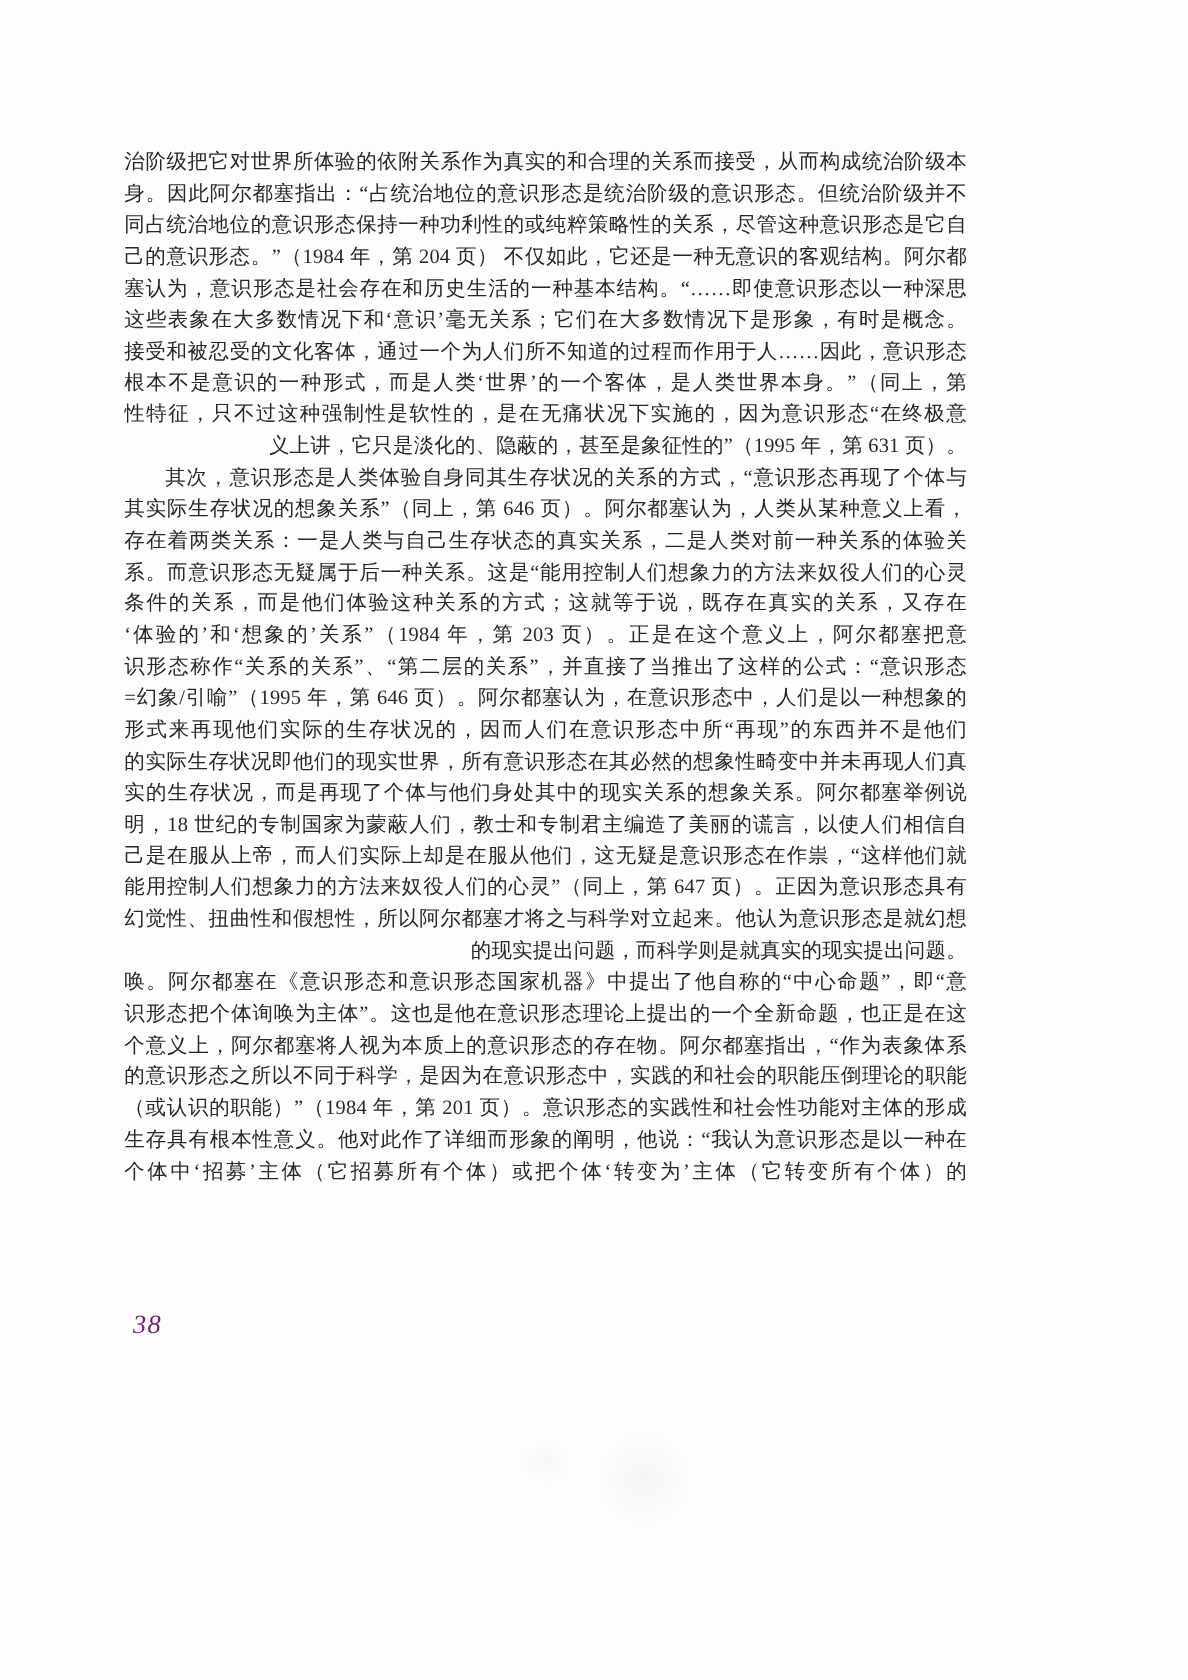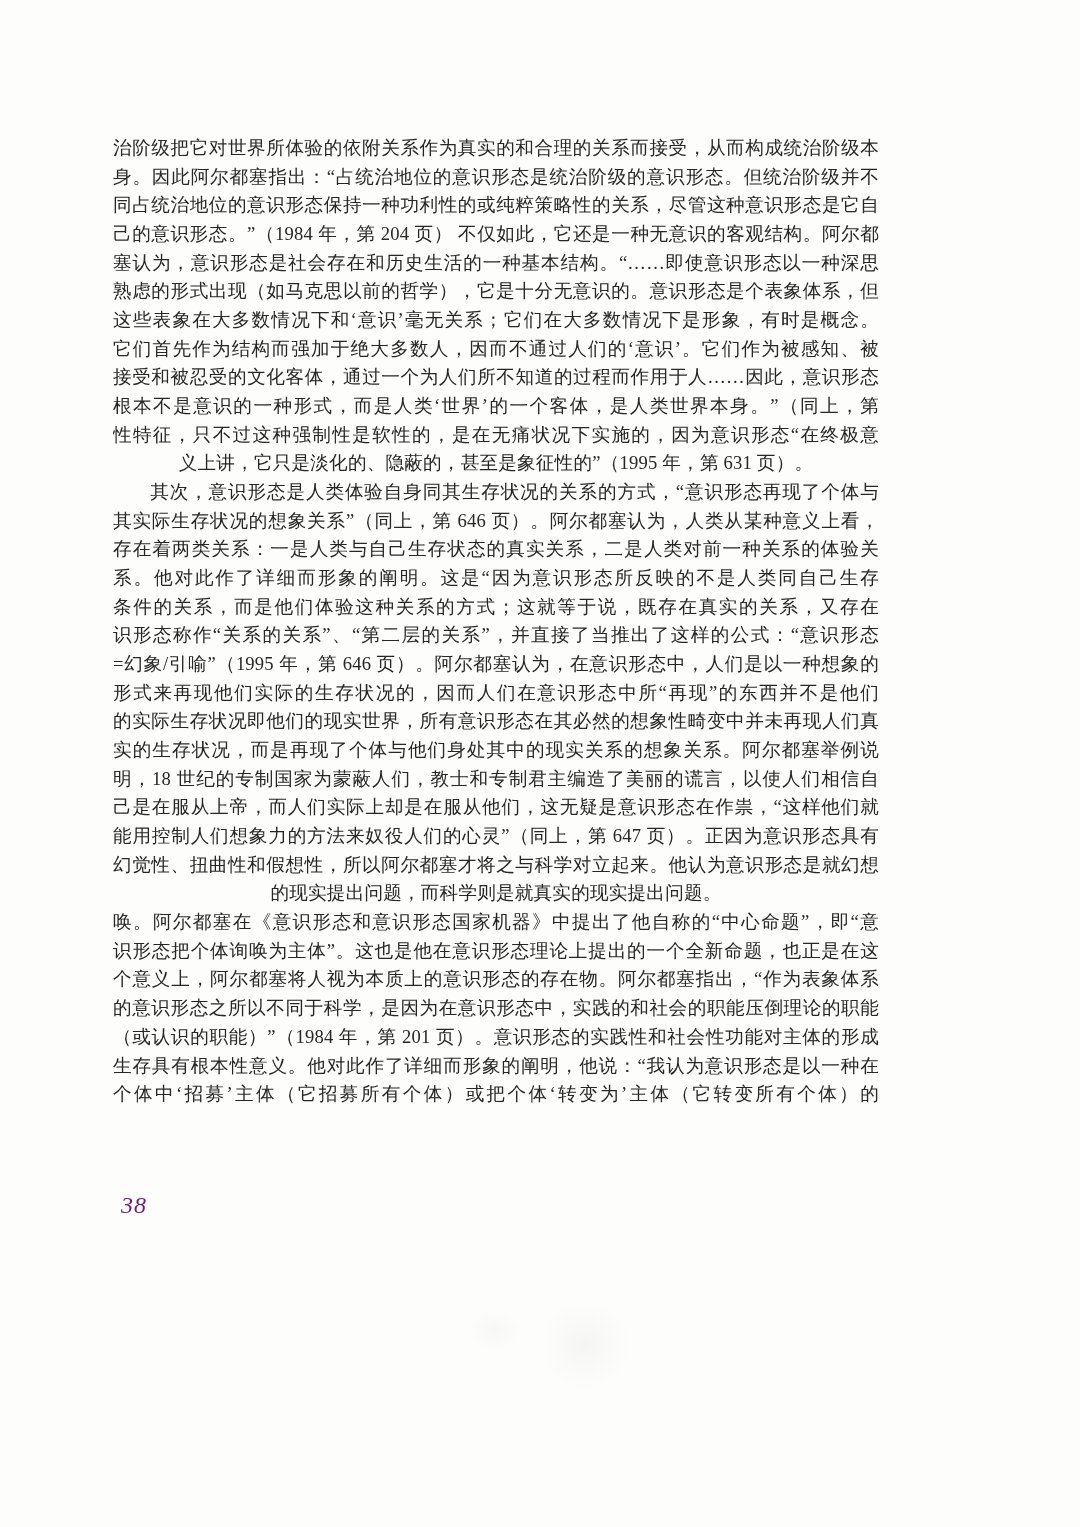--- a/index.html
+++ b/index.html
@@ -33,21 +33,21 @@
     line-height: 28.68px;
     font-size: 18.6px;
     letter-spacing: 0.2px;
     text-align: justify;
     text-align-last: justify;
     overflow: hidden;
     white-space: normal;
   }
   .line.indent { text-indent: 2em; }
   .line.endline {
-    text-align: center;
+    text-align: right;
     text-align-last: auto;
   }
   .page-number {
     position: absolute;
     left: 121px;
     top: 1192px;
     font-size: 24px;
     font-style: italic;
     color: #701a75;
     letter-spacing: 1px;
@@ -71,34 +71,33 @@
 <div class="scan-page">
   <div class="scan-smudge smudge-a"></div>
   <div class="scan-smudge smudge-b"></div>
   <div class="text-block" style="color: rgb(38, 38, 38);">
       <div class="para">
         <div class="line">治阶级把它对世界所体验的依附关系作为真实的和合理的关系而接受，从而构成统治阶级本</div>
         <div class="line">身。因此阿尔都塞指出：“占统治地位的意识形态是统治阶级的意识形态。但统治阶级并不</div>
         <div class="line">同占统治地位的意识形态保持一种功利性的或纯粹策略性的关系，尽管这种意识形态是它自</div>
         <div class="line">己的意识形态。”（1984 年，第 204 页） 不仅如此，它还是一种无意识的客观结构。阿尔都</div>
         <div class="line">塞认为，意识形态是社会存在和历史生活的一种基本结构。“……即使意识形态以一种深思</div>
-        <div class="line">熟虑的形式出现（如马克思以前的哲学），它是十分无意识的。意识形态是个表象体系，但</div>
         <div class="line">这些表象在大多数情况下和‘意识’毫无关系；它们在大多数情况下是形象，有时是概念。</div>
-        <div class="line">它们首先作为结构而强加于绝大多数人，因而不通过人们的‘意识’。它们作为被感知、被</div>
         <div class="line">接受和被忍受的文化客体，通过一个为人们所不知道的过程而作用于人……因此，意识形态</div>
         <div class="line">根本不是意识的一种形式，而是人类‘世界’的一个客体，是人类世界本身。”（同上，第</div>
         <div class="line">性特征，只不过这种强制性是软性的，是在无痛状况下实施的，因为意识形态“在终极意</div>
         <div class="line endline">义上讲，它只是淡化的、隐蔽的，甚至是象征性的”（1995 年，第 631 页）。</div>
       </div>
       <div class="para">
         <div class="line indent">其次，意识形态是人类体验自身同其生存状况的关系的方式，“意识形态再现了个体与</div>
         <div class="line">其实际生存状况的想象关系”（同上，第 646 页）。阿尔都塞认为，人类从某种意义上看，</div>
         <div class="line">存在着两类关系：一是人类与自己生存状态的真实关系，二是人类对前一种关系的体验关</div>
-        <div class="line">系。他对此作了详细而形象的阐明。这是“因为意识形态所反映的不是人类同自己生存</div>
+        <div class="line">系。而意识形态无疑属于后一种关系。这是“能用控制人们想象力的方法来奴役人们的心灵</div>
         <div class="line">条件的关系，而是他们体验这种关系的方式；这就等于说，既存在真实的关系，又存在</div>
+        <div class="line">‘体验的’和‘想象的’关系”（1984 年，第 203 页）。正是在这个意义上，阿尔都塞把意</div>
         <div class="line">识形态称作“关系的关系”、“第二层的关系”，并直接了当推出了这样的公式：“意识形态</div>
         <div class="line">=幻象/引喻”（1995 年，第 646 页）。阿尔都塞认为，在意识形态中，人们是以一种想象的</div>
         <div class="line">形式来再现他们实际的生存状况的，因而人们在意识形态中所“再现”的东西并不是他们</div>
         <div class="line">的实际生存状况即他们的现实世界，所有意识形态在其必然的想象性畸变中并未再现人们真</div>
         <div class="line">实的生存状况，而是再现了个体与他们身处其中的现实关系的想象关系。阿尔都塞举例说</div>
         <div class="line">明，18 世纪的专制国家为蒙蔽人们，教士和专制君主编造了美丽的谎言，以使人们相信自</div>
         <div class="line">己是在服从上帝，而人们实际上却是在服从他们，这无疑是意识形态在作祟，“这样他们就</div>
         <div class="line">能用控制人们想象力的方法来奴役人们的心灵”（同上，第 647 页）。正因为意识形态具有</div>
         <div class="line">幻觉性、扭曲性和假想性，所以阿尔都塞才将之与科学对立起来。他认为意识形态是就幻想</div>
         <div class="line endline">的现实提出问题，而科学则是就真实的现实提出问题。</div>

